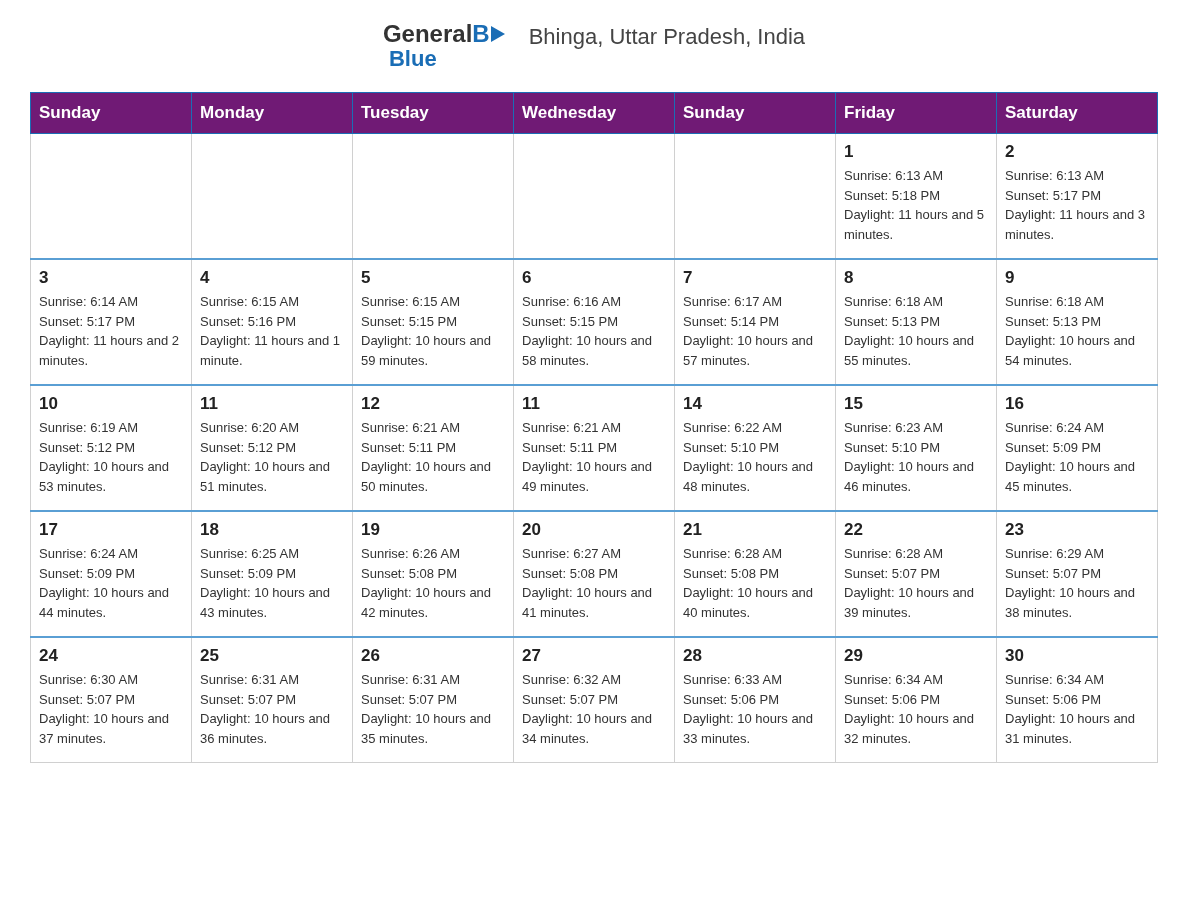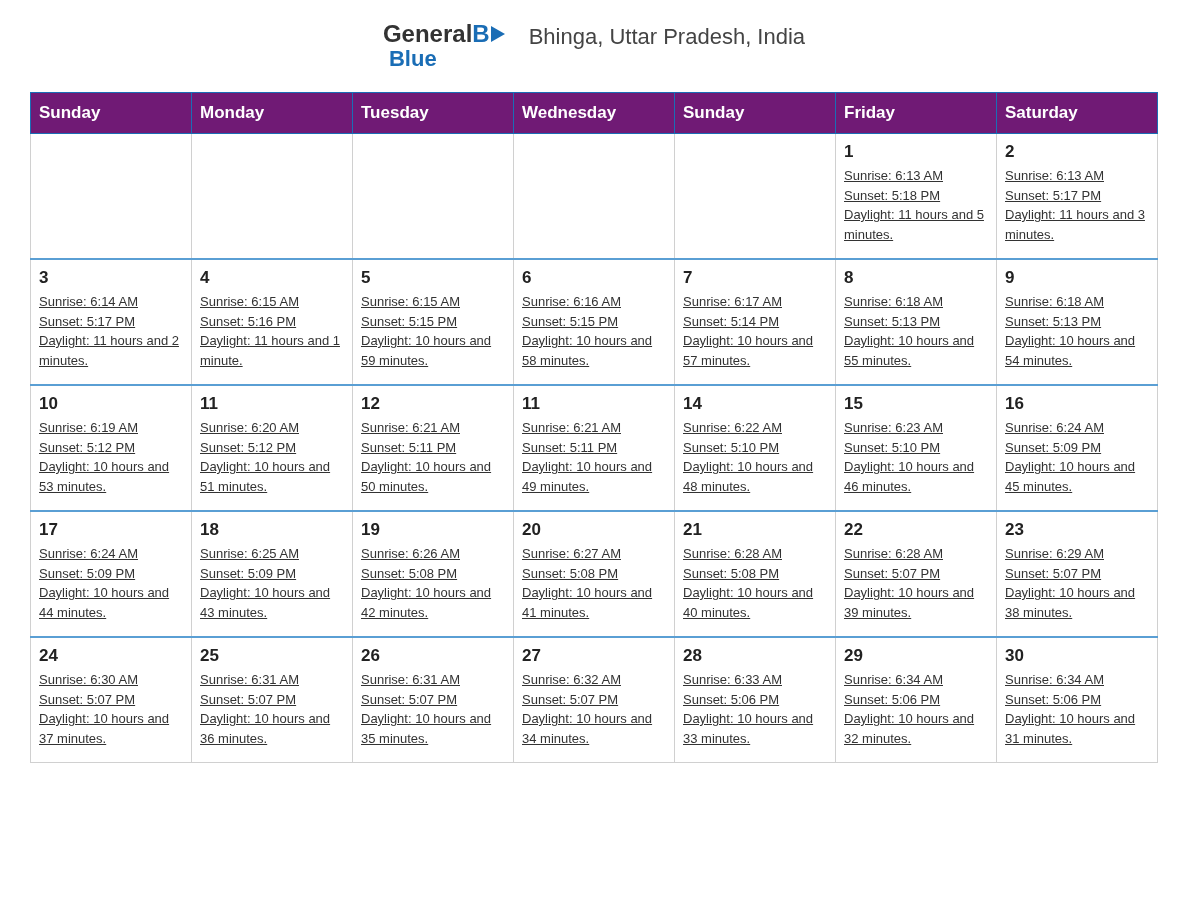--- a/index.html
+++ b/index.html
@@ -78,21 +78,20 @@
       font-size: 17px;
       font-weight: bold;
       color: #222;
       display: block;
       margin-bottom: 4px;
     }
     .day-info {
       font-size: 13px;
       color: #333;
       line-height: 1.5;
-      text-decoration: underline;
     }
     .empty-cell {
       background: #fff;
     }
     .calendar tbody tr:last-child {
       border-bottom: none;
     }
   </style>
 </head>
 <body>

